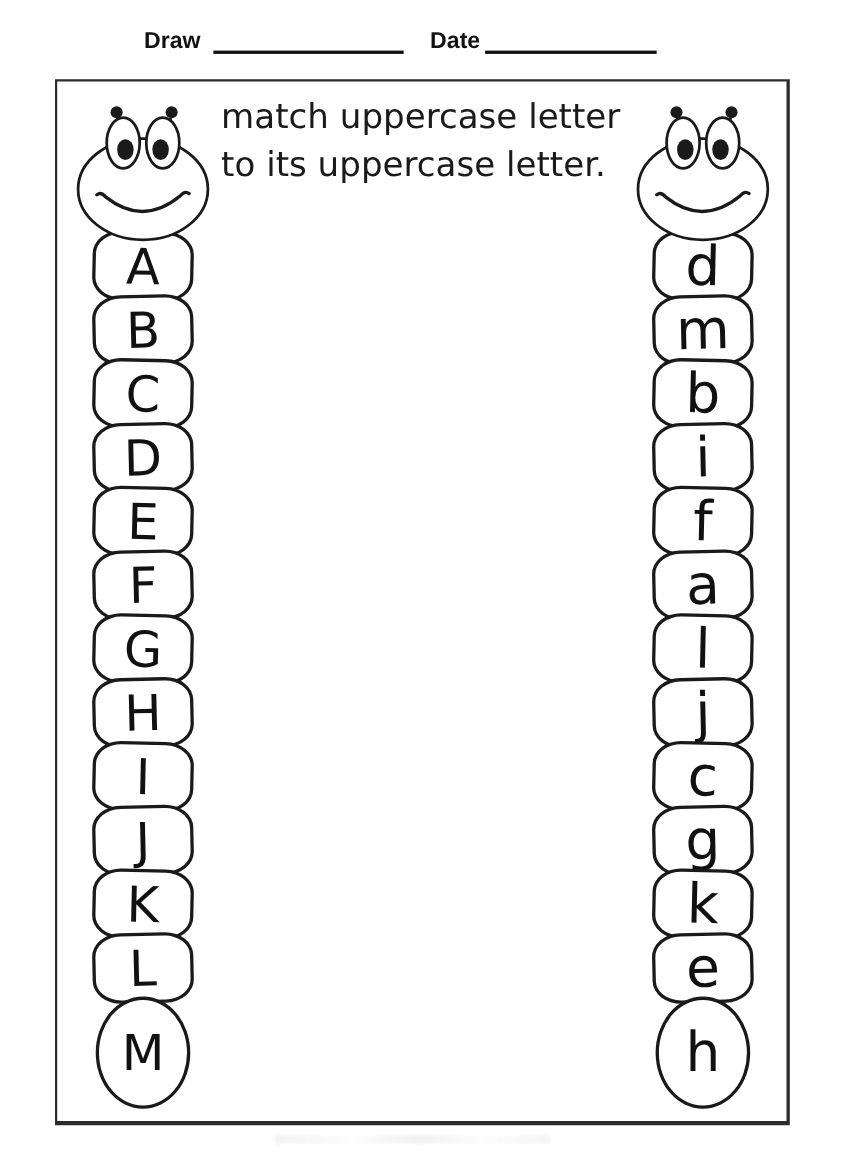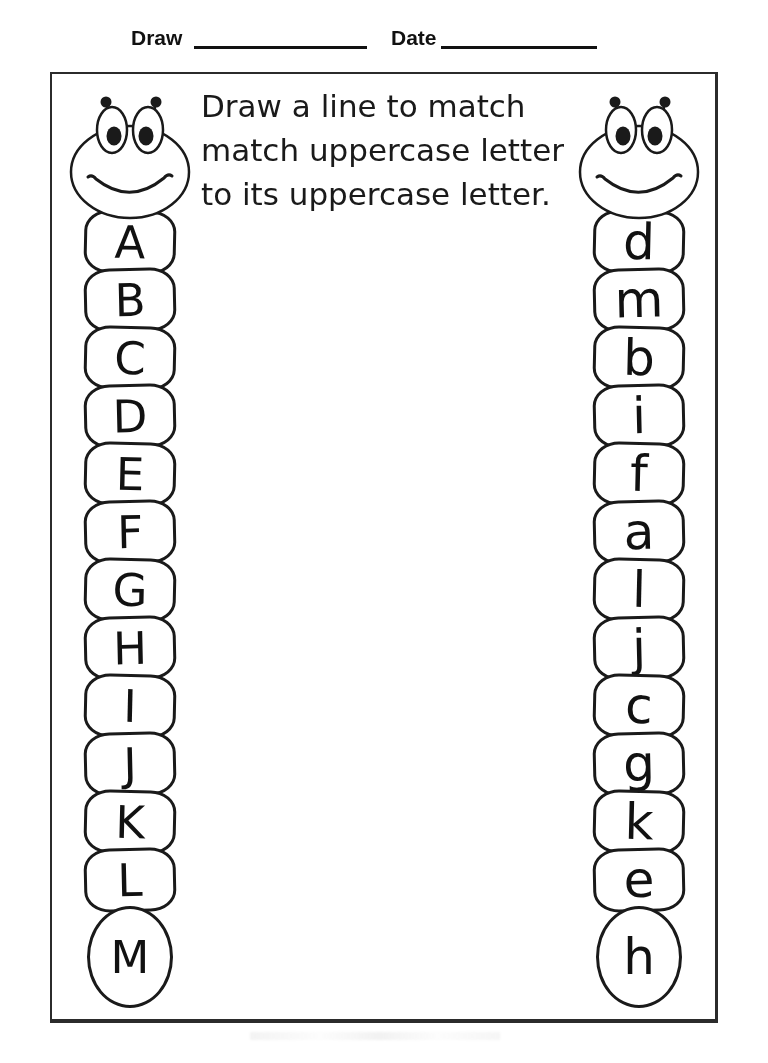--- a/index.html
+++ b/index.html
@@ -62,21 +62,20 @@
 <div class="sheet">
 
   <span class="lbl" id="name-label">Draw</span>
   <span class="blank" id="name-blank"></span>
   <span class="lbl" id="date-label">Date</span>
   <span class="blank" id="date-blank"></span>
 
   <div class="frame"></div>
 
   <div class="instructions">
-    <div>Draw a line to match</div>
     <div>match uppercase letter</div>
     <div>to its uppercase letter.</div>
   </div>
 
   <div class="caterpillar upper">
     <svg class="head" width="128" height="134" viewBox="0 0 128 134" fill="none">
       <path d="M46 46 L41 22" stroke="#1a1a1a" stroke-width="2.5" stroke-linecap="round"></path>
       <circle cx="40" cy="16" r="5.5" fill="#1a1a1a"></circle>
       <path d="M82 46 L89 22" stroke="#1a1a1a" stroke-width="2.5" stroke-linecap="round"></path>
       <circle cx="90" cy="16" r="5.5" fill="#1a1a1a"></circle>

